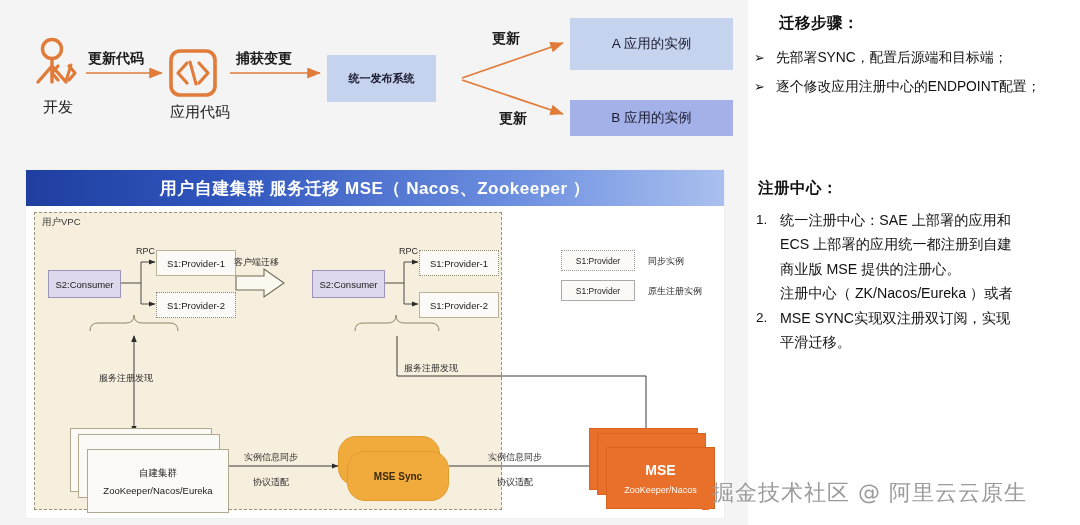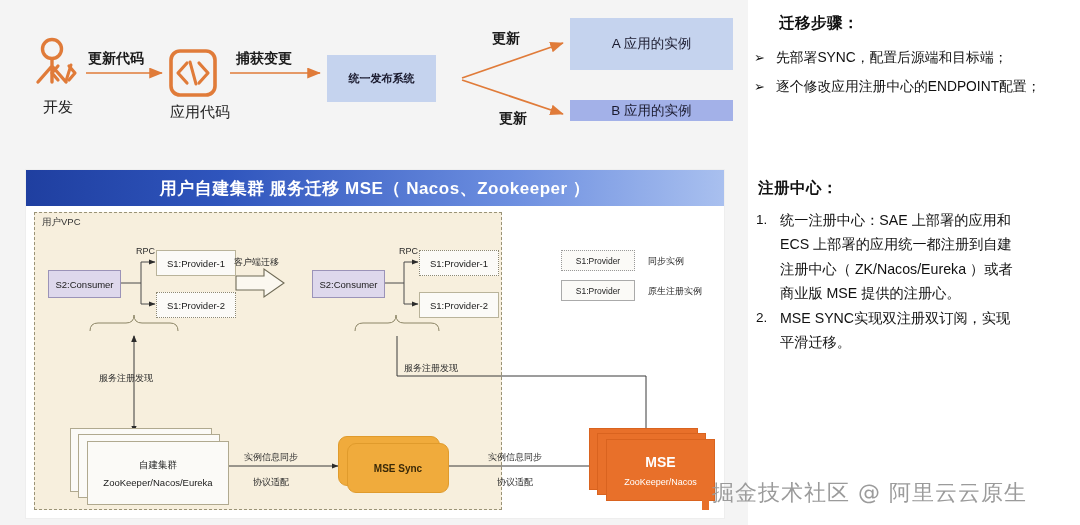--- a/index.html
+++ b/index.html
@@ -24,21 +24,21 @@
   .code-label{left:158px;top:103px;width:84px;font-size:15px;color:#222;}
 
   .arrow-label{font-size:14px;color:#1a1a1a;font-weight:600;}
 
   .flow-box{
     background:#c5d3ee;color:#1b1b2f;font-size:13.5px;
     display:flex;align-items:center;justify-content:center;
   }
   #box-unified{left:327px;top:55px;width:109px;height:47px;background:#c5d3ee;font-size:11px;font-weight:700;}
   #box-a{left:570px;top:18px;width:163px;height:52px;background:#c5d3ee;font-size:13.5px;}
-  #box-b{left:570px;top:100px;width:163px;height:21px;background:#a3b1e8;font-size:13.5px;}
+  #box-b{left:570px;top:100px;width:163px;height:36px;background:#a3b1e8;font-size:13.5px;}
 
   
   #right-panel{left:748px;top:0;width:332px;height:525px;background:#fff;}
   .panel-head{font-size:15.5px;font-weight:700;color:#111;letter-spacing:.5px;}
   .bullet-row{display:flex;align-items:flex-start;font-size:13.8px;color:#111;line-height:1.5;}
   .bullet-mark{flex:0 0 22px;font-size:13px;color:#111;}
   .ol-row{display:flex;align-items:flex-start;font-size:14.2px;color:#111;line-height:1.72;}
   .ol-num{flex:0 0 24px;font-size:13.5px;color:#111;}
 
   
@@ -70,25 +70,25 @@
     position:absolute;font-size:8.5px;color:#1a1a1a;
     display:flex;align-items:center;justify-content:center;
     background:#fbfaf7;border:1px solid #aaa;
   }
   .legend-box.dashed{border:1px dotted #999;}
   .legend-text{position:absolute;font-size:9px;color:#1f1f1f;}
 
   
   .stack{position:absolute;}
   .stack .card{position:absolute;background:#fbfaf7;border:1px solid #b0a98f;}
-  .stack .card.front{display:flex;flex-direction:column;align-items:center;justify-content:center;}
+  .stack .card.front{display:flex;flex-direction:column;align-items:center;justify-content:center;margin-top:8px;}
   .card-t1{font-size:9.5px;color:#1a1a1a;margin-bottom:5px;}
   .card-t2{font-size:9.5px;color:#1a1a1a;}
 
-  .mse-sync-stack .card{background:#f0ab3c;border:1px solid #e09b2c;border-radius:9px;}
+  .mse-sync-stack .card{background:#f0ab3c;border:1px solid #e09b2c;border-radius:18px;}
   .mse-sync-stack .front{display:flex;align-items:center;justify-content:center;
         font-size:10px;font-weight:700;color:#3b2a08;}
   .mse-stack .card{background:#e8702a;border:1px solid #d9631f;}
   .mse-stack .front{display:flex;flex-direction:column;align-items:center;justify-content:center;color:#fff;}
   .mse-t1{font-size:14px;font-weight:700;}
   .mse-t2{font-size:9px;margin-top:7px;}
 
   
   #watermark{
     left:712px;top:478px;font-size:22px;color:#9b9b9b;letter-spacing:1px;
@@ -160,22 +160,22 @@
     </div>
 
     <div class="abs panel-head" style="left:10px;top:178px;">注册中心：</div>
 
     <div class="abs" style="left:8px;top:208px;width:322px;">
       <div class="ol-row">
         <span class="ol-num">1.</span>
         <span>
           <span style="display:block">统一注册中心：SAE 上部署的应用和</span>
           <span style="display:block">ECS 上部署的应用统一都注册到自建</span>
+          <span style="display:block">商业版 MSE 提供的注册心。</span>
           <span style="display:block">注册中心（ ZK/Nacos/Eureka ）或者</span>
-          <span style="display:block">商业版 MSE 提供的注册心。</span>
         </span>
       </div>
       <div class="ol-row">
         <span class="ol-num">2.</span>
         <span>
           <span style="display:block">MSE  SYNC实现双注册双订阅，实现</span>
           <span style="display:block">平滑迁移。</span>
         </span>
       </div>
     </div>

